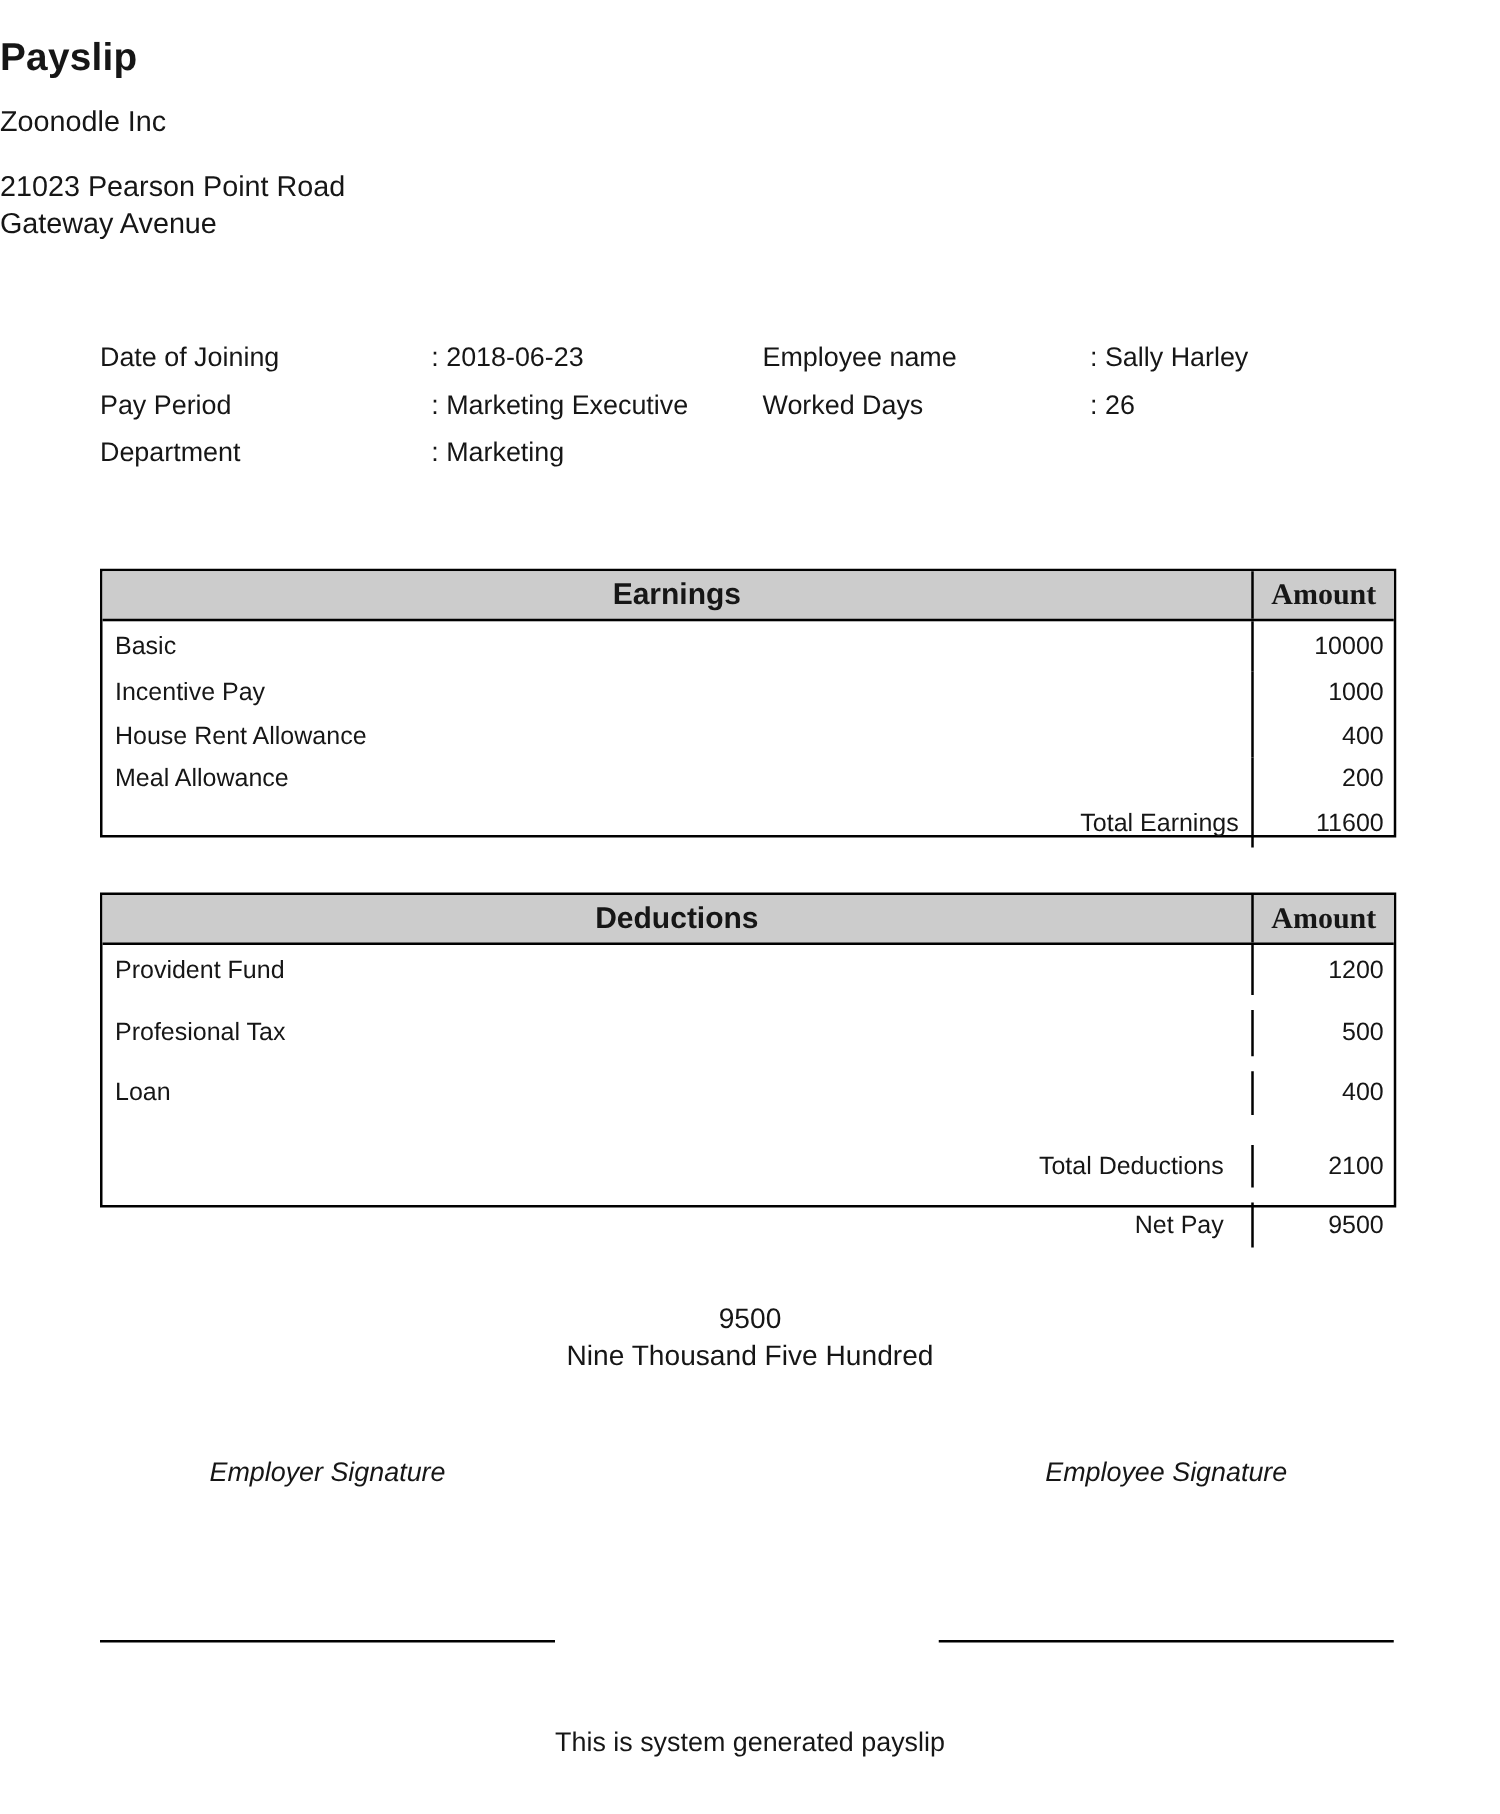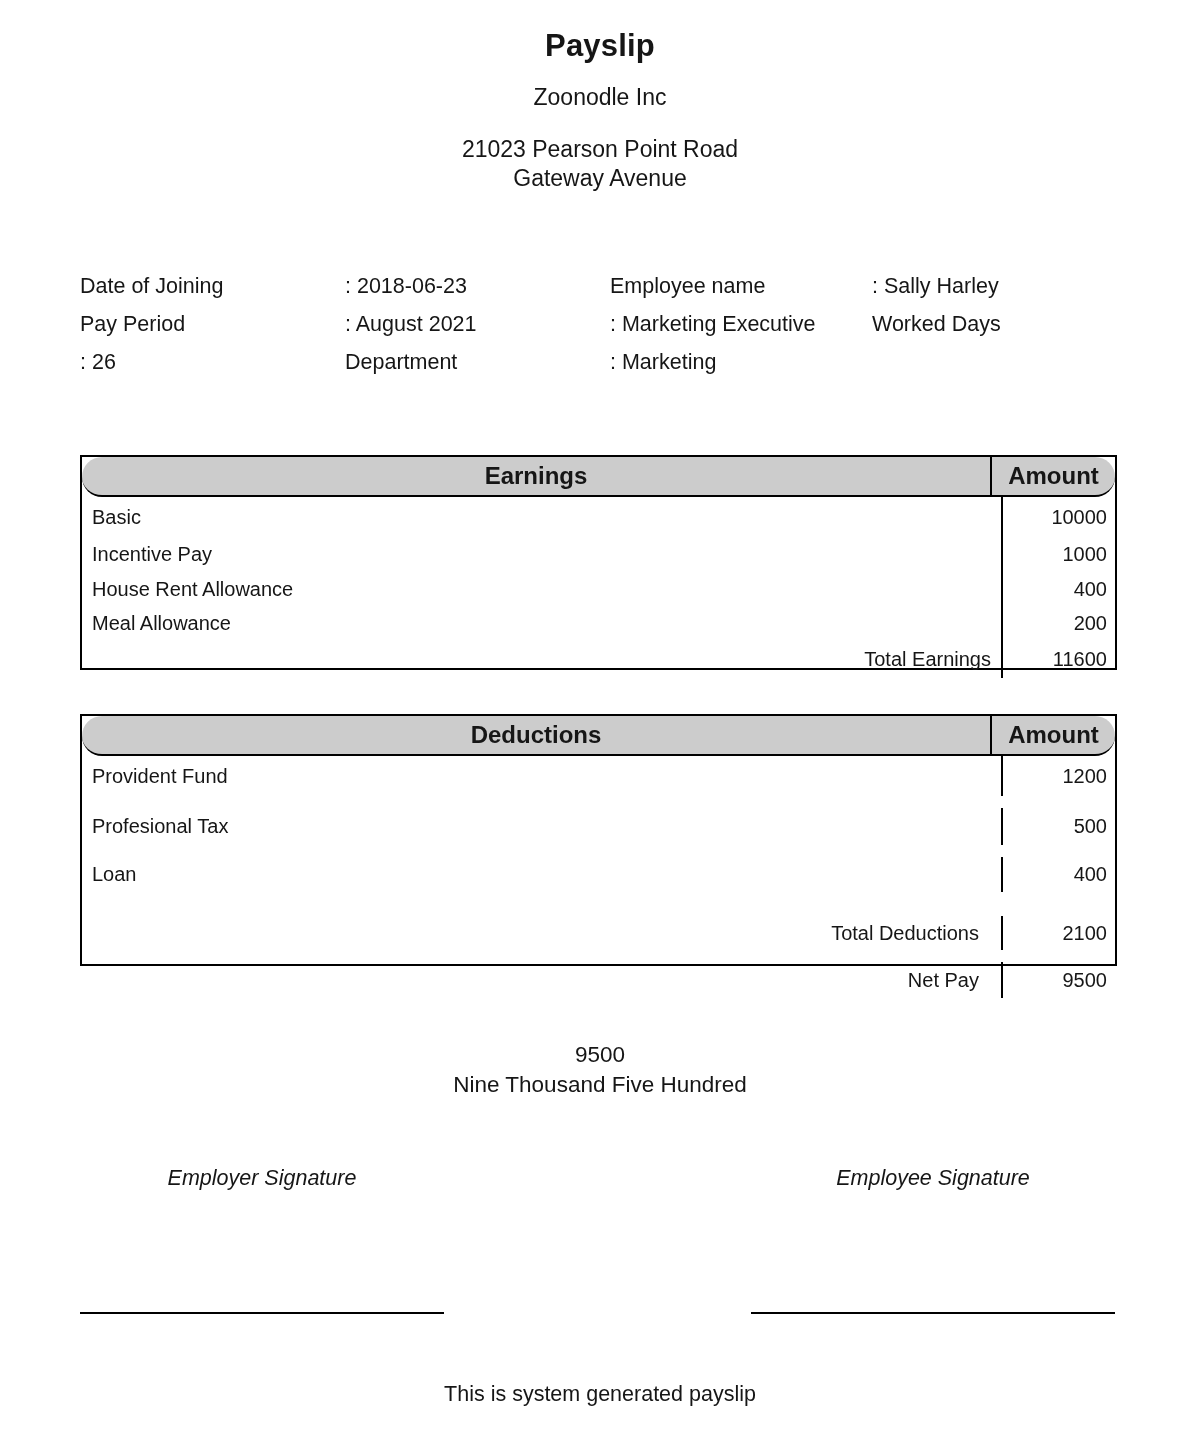--- a/index.html
+++ b/index.html
@@ -11,21 +11,21 @@
   * { box-sizing: border-box; margin: 0; padding: 0; }
   html, body {
     width: 1200px;
     background: var(--page-bg);
     color: var(--text-color);
     font-family: "Liberation Sans", sans-serif;
   }
   .page { width: 1200px; height: 1451px; overflow: hidden; }
 
   
-  .doc-header { text-align: center; padding-top: 28px; }
+  .doc-header { text-align: left; padding-top: 28px; }
   .doc-title { font-size: 31px; font-weight: 700; letter-spacing: 0.2px; }
   .doc-company { font-size: 23px; margin-top: 20px; }
   .doc-address { font-size: 23px; margin-top: 24px; line-height: 29px; }
 
   
   .info-grid {
     margin: 74px 80px 0 80px;
     display: grid;
     grid-template-columns: 265px 265px 262px auto;
     font-size: 21.5px;
@@ -38,32 +38,31 @@
     margin: 0 83px 0 80px;
     border: 2px solid var(--border-color);
   }
   .pay-table.earnings { margin-top: 74px; }
   .pay-table.deductions { margin-top: 44px; }
   .pt-header {
     display: flex;
     background: var(--table-header-bg);
     border-bottom: 2px solid var(--border-color);
     height: 40px;
-    border-radius: 20px;
   }
   .pt-header-title {
     flex: 1;
     display: flex; align-items: center; justify-content: center;
     font-size: 24px; font-weight: 700;
   }
   .pt-header-amount {
-    width: 125px;
+    width: 114px;
     border-left: 2px solid var(--border-color);
     display: flex; align-items: center; justify-content: center;
-    font-size: 24px; font-weight: 700;
+    font-size: 24px; font-weight: 700; font-family: Liberation Serif, serif;
   }
   .pt-body { display: grid; grid-template-columns: 1fr 114px; }
   .pt-body.earnings-body  { grid-template-rows: 40px 35px 34px 34px auto 38px; height: 171px; }
   .pt-body.deductions-body{ grid-template-rows: 40px 37px 35px auto 34px 36px; height: 208px; gap: 12px; }
   .pt-cell {
     display: flex; align-items: center;
     font-size: 20px;
     padding-left: 10px;
   }
   .pt-amount {
@@ -110,21 +109,20 @@
     </div>
   </div>
 
   <div class="info-grid">
     <div class="info-label">Date of Joining</div>
     <div class="info-value">: 2018-06-23</div>
     <div class="info-label">Employee name</div>
     <div class="info-value">: Sally Harley</div>
 
     <div class="info-label">Pay Period</div>
-    <div class="info-value">: August 2021</div>
     <div class="info-value">: Marketing Executive</div>
 
     <div class="info-label">Worked Days</div>
     <div class="info-value">: 26</div>
     <div class="info-label">Department</div>
     <div class="info-value">: Marketing</div>
   </div>
 
   <div class="pay-table earnings">
     <div class="pt-header">

